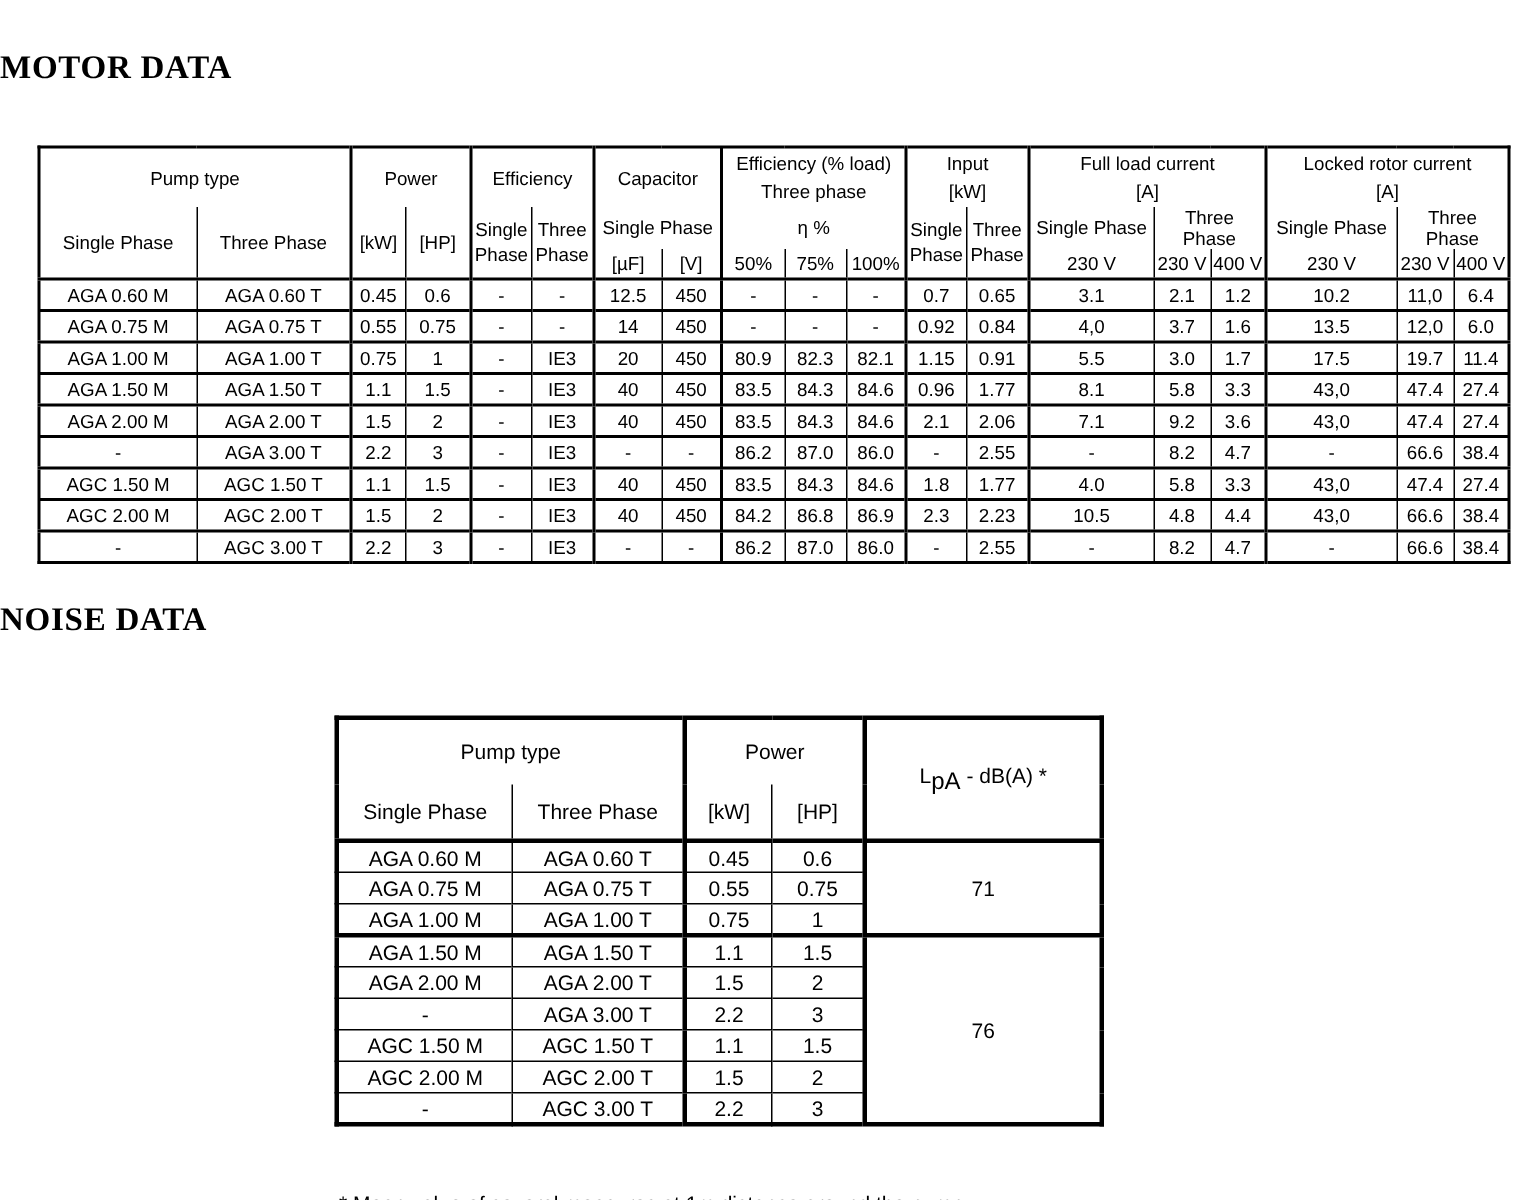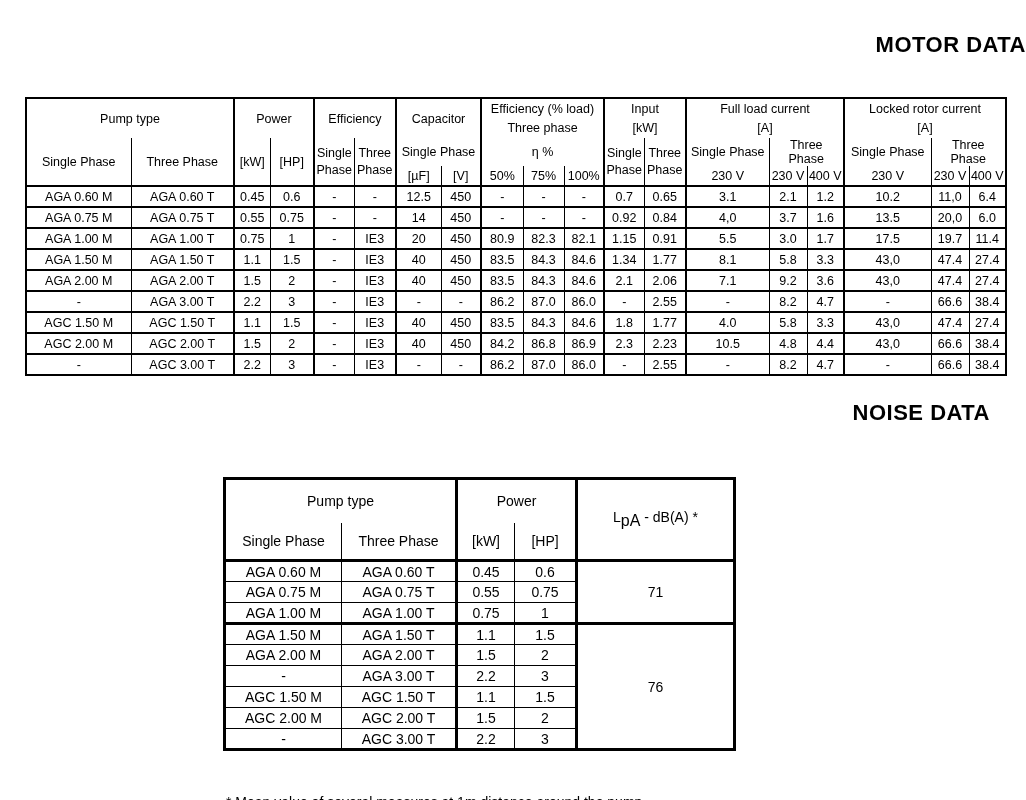--- a/index.html
+++ b/index.html
@@ -7,24 +7,25 @@
   body {
     width: 1026px; height: 800px;
     background: #ffffff;
     position: relative;
     font-family: "Liberation Sans", sans-serif;
     color: #000;
     overflow: hidden;
   }
   .page-title {
     position: absolute;
-    text-align: right;
+    text-align: left;
     font-size: 22px;
     font-weight: bold;
     letter-spacing: 0.5px;
+    font-family: Liberation Serif, serif;
   }
   #motor-title { top: 32px; left: 0; width: 1026px; }
   #noise-title { top: 400px; left: 0; width: 990px; }
 
   
   #motor-wrap { position: absolute; left: 25px; top: 97px; }
   table.motor {
     border-collapse: collapse;
     table-layout: fixed;
     border: 2px solid #000;
@@ -190,21 +191,21 @@
           <td>450</td>
           <td class="gb">-</td>
           <td>-</td>
           <td>-</td>
           <td class="gb">0.92</td>
           <td>0.84</td>
           <td class="gb">4,0</td>
           <td>3.7</td>
           <td>1.6</td>
           <td class="gb">13.5</td>
-          <td>20,0</td>
+          <td>12,0</td>
           <td>6.0</td>
         </tr>
         <tr>
           <td>AGA 1.00 M</td>
           <td>AGA 1.00 T</td>
           <td class="gb">0.75</td>
           <td>1</td>
           <td class="gb">-</td>
           <td>IE3</td>
           <td class="gb">20</td>
@@ -226,21 +227,21 @@
           <td>AGA 1.50 T</td>
           <td class="gb">1.1</td>
           <td>1.5</td>
           <td class="gb">-</td>
           <td>IE3</td>
           <td class="gb">40</td>
           <td>450</td>
           <td class="gb">83.5</td>
           <td>84.3</td>
           <td>84.6</td>
-          <td class="gb">1.34</td>
+          <td class="gb">0.96</td>
           <td>1.77</td>
           <td class="gb">8.1</td>
           <td>5.8</td>
           <td>3.3</td>
           <td class="gb">43,0</td>
           <td>47.4</td>
           <td>27.4</td>
         </tr>
         <tr>
           <td>AGA 2.00 M</td>

